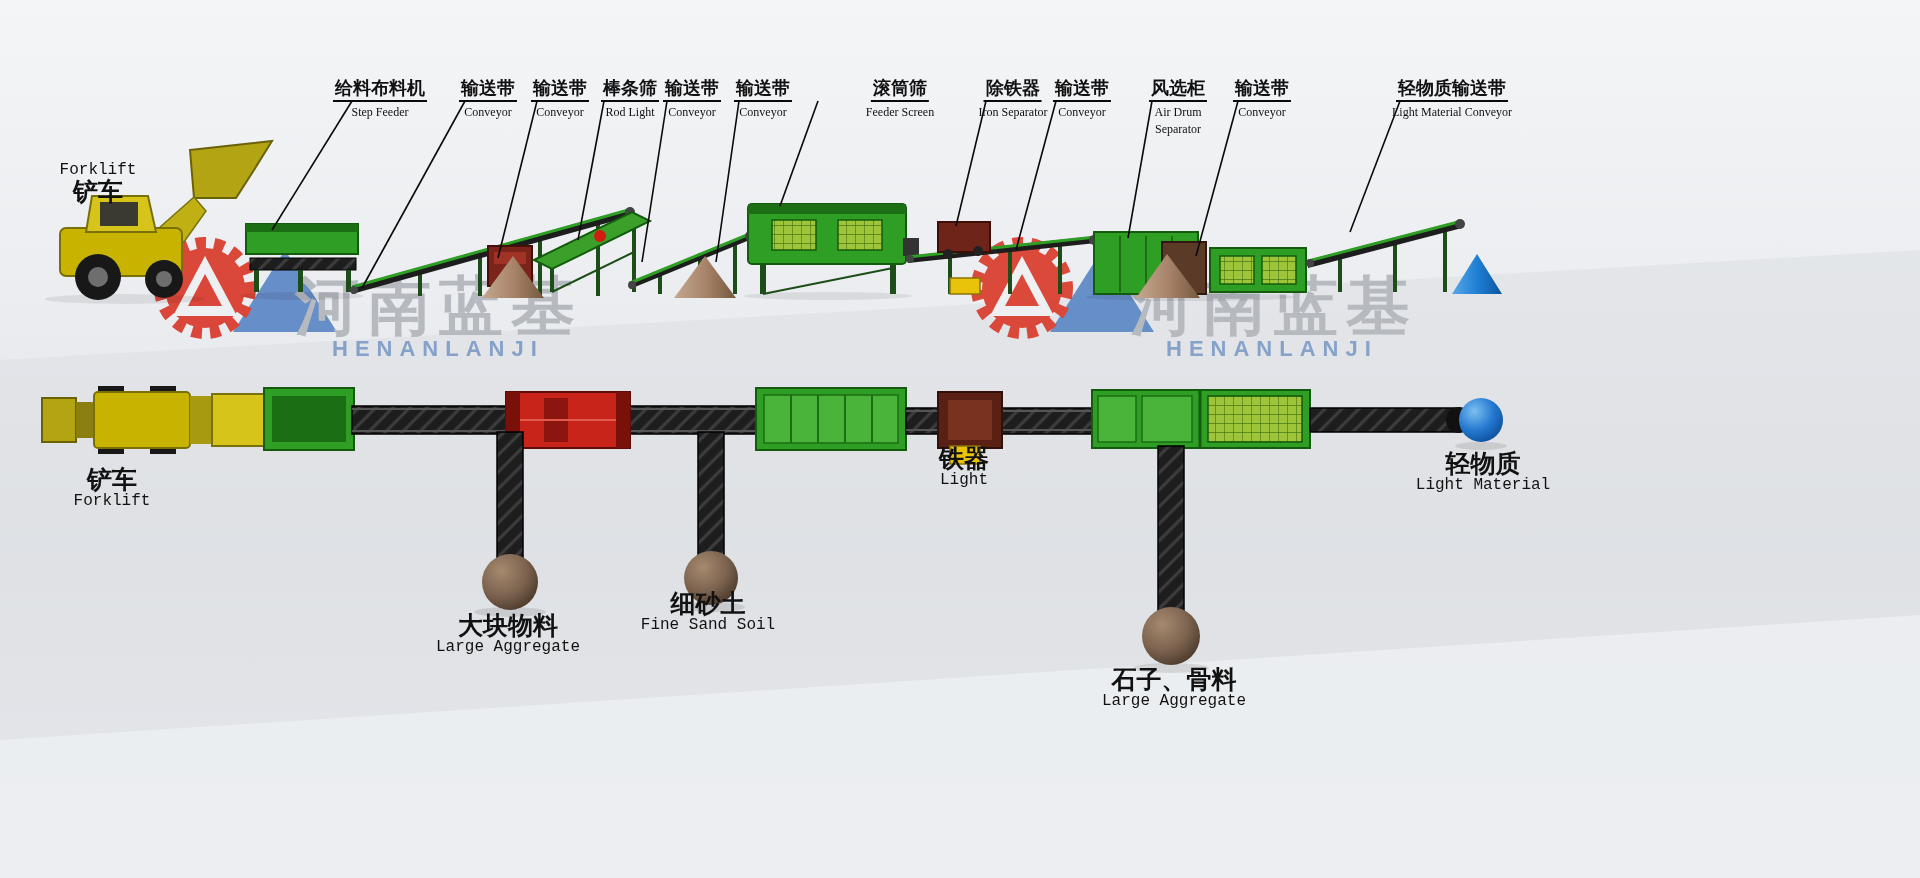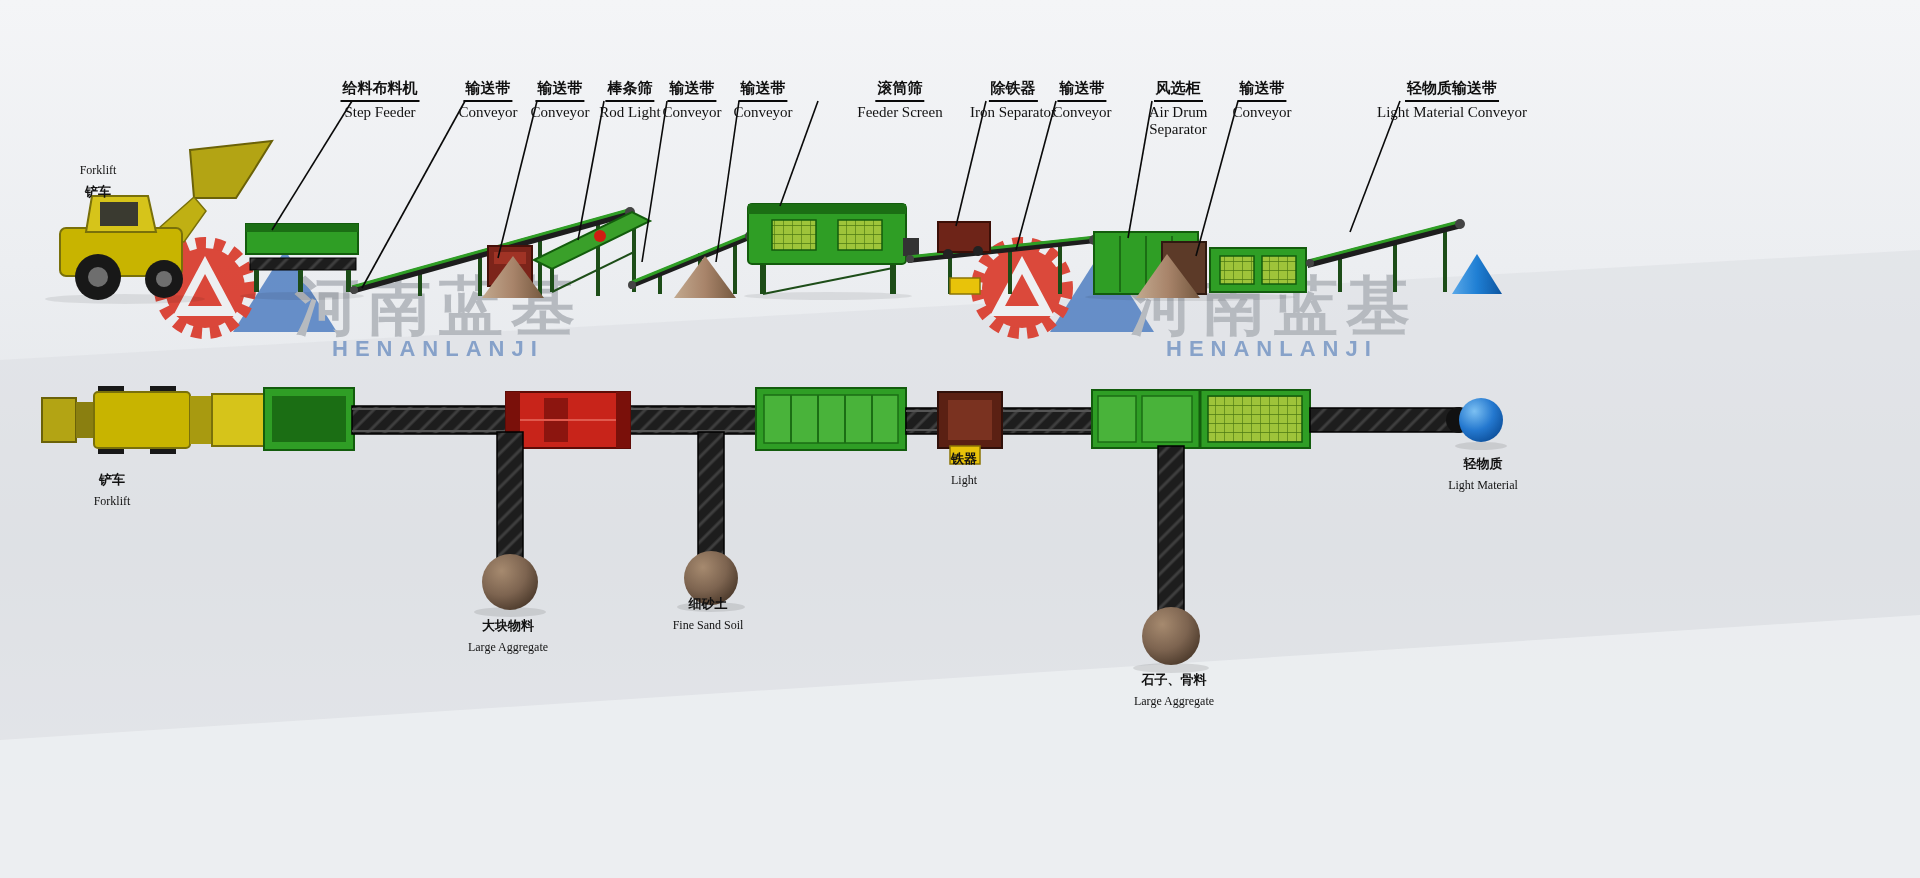--- a/index.html
+++ b/index.html
@@ -13,34 +13,34 @@
     position:relative;width:1920px;height:878px;
     background:linear-gradient(180deg,#f4f5f7 0%,#eceef1 30%,#e2e5e9 62%,#eef0f3 100%);
   }
   svg.canvas{position:absolute;left:0;top:0;}
   
   .eq-label{
     position:absolute;top:78px;transform:translateX(-50%);
     text-align:center;z-index:5;
   }
   .eq-label .cn{
-    display:inline-block;font-weight:bold;font-size:15px;line-height:20px;
+    display:inline-block;font-weight:bold;font-size:18px;line-height:20px;
     border-bottom:2px solid #0a0a0a;padding:0 2px 2px 2px;white-space:nowrap;
   }
   .eq-label .en{
-    display:block;font-family:"Liberation Serif",serif;font-size:15px;line-height:17px;
+    display:block;font-family:"Liberation Serif",serif;font-size:12px;line-height:17px;
     margin-top:2px;white-space:nowrap;
   }
   .eq-label.wrap2 .en{white-space:normal;width:86px;margin-left:auto;margin-right:auto;}
   
   .free-label{
     position:absolute;transform:translateX(-50%);text-align:center;z-index:5;
   }
-  .free-label .cn{display:block;font-weight:bold;font-size:13px;line-height:23px;white-space:nowrap;}
-  .free-label .en{display:block;font-family:Liberation Serif, serif;font-size:12px;line-height:20px;white-space:nowrap;}
+  .free-label .cn{display:block;font-weight:bold;font-size:25px;line-height:23px;white-space:nowrap;}
+  .free-label .en{display:block;font-family:Liberation Mono, monospace;font-size:16px;line-height:20px;white-space:nowrap;}
 </style>
 </head>
 <body>
 
 <div class="stage">
 
 <svg class="canvas" width="1920" height="878" viewBox="0 0 1920 878">
   <defs>
     <radialGradient id="pile" cx="35%" cy="30%" r="80%">
       <stop offset="0%" stop-color="#a68a6f"></stop>

